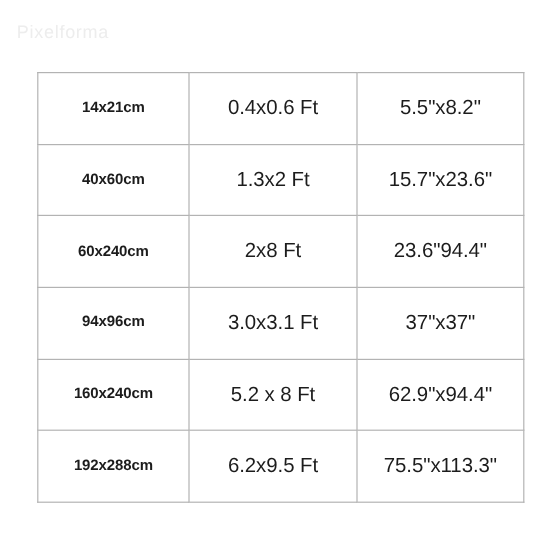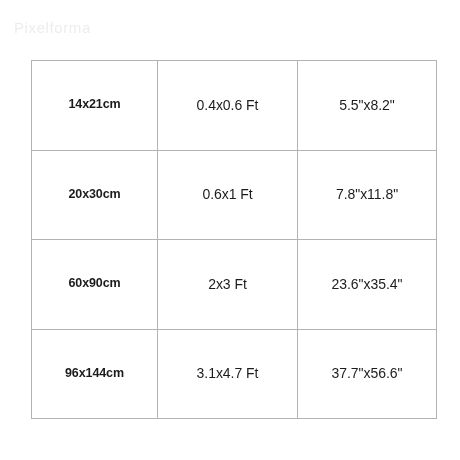--- a/index.html
+++ b/index.html
@@ -63,21 +63,21 @@
 
   td.cm-cell {
     font-weight: bold;
     font-size: 12.5px;
     letter-spacing: -0.1px;
   }
 
   td.ft-cell,
   td.in-cell {
     font-weight: 400;
-    font-size: 14px;
+    font-size: 17px;
     letter-spacing: -0.05px;
   }
 </style>
 </head>
 <body>
 
 <div id="watermark">Pixelforma</div>
 
 <div id="size-table-wrap">
   <table class="size-table">
@@ -86,29 +86,39 @@
       <col class="c2">
       <col class="c3">
     </colgroup>
     <tbody id="size-table-body">
         <tr>
           <td class="cm-cell">14x21cm</td>
           <td class="ft-cell">0.4x0.6 Ft</td>
           <td class="in-cell">5.5"x8.2"</td>
         </tr>
         <tr>
-          <td class="cm-cell">20x30cm</td>
-          <td class="ft-cell">0.6x1 Ft</td>
-          <td class="in-cell">7.8"x11.8"</td>
+          <td class="cm-cell">40x60cm</td>
+          <td class="ft-cell">1.3x2 Ft</td>
+          <td class="in-cell">15.7"x23.6"</td>
         </tr>
         <tr>
-          <td class="cm-cell">60x90cm</td>
-          <td class="ft-cell">2x3 Ft</td>
-          <td class="in-cell">23.6"x35.4"</td>
+          <td class="cm-cell">60x240cm</td>
+          <td class="ft-cell">2x8 Ft</td>
+          <td class="in-cell">23.6"94.4"</td>
         </tr>
         <tr>
-          <td class="cm-cell">96x144cm</td>
-          <td class="ft-cell">3.1x4.7 Ft</td>
-          <td class="in-cell">37.7"x56.6"</td>
+          <td class="cm-cell">94x96cm</td>
+          <td class="ft-cell">3.0x3.1 Ft</td>
+          <td class="in-cell">37"x37"</td>
+        </tr>
+        <tr>
+          <td class="cm-cell">160x240cm</td>
+          <td class="ft-cell">5.2 x 8 Ft</td>
+          <td class="in-cell">62.9"x94.4"</td>
+        </tr>
+        <tr>
+          <td class="cm-cell">192x288cm</td>
+          <td class="ft-cell">6.2x9.5 Ft</td>
+          <td class="in-cell">75.5"x113.3"</td>
         </tr>
       </tbody>
   </table>
 </div>
 
 </body></html>

